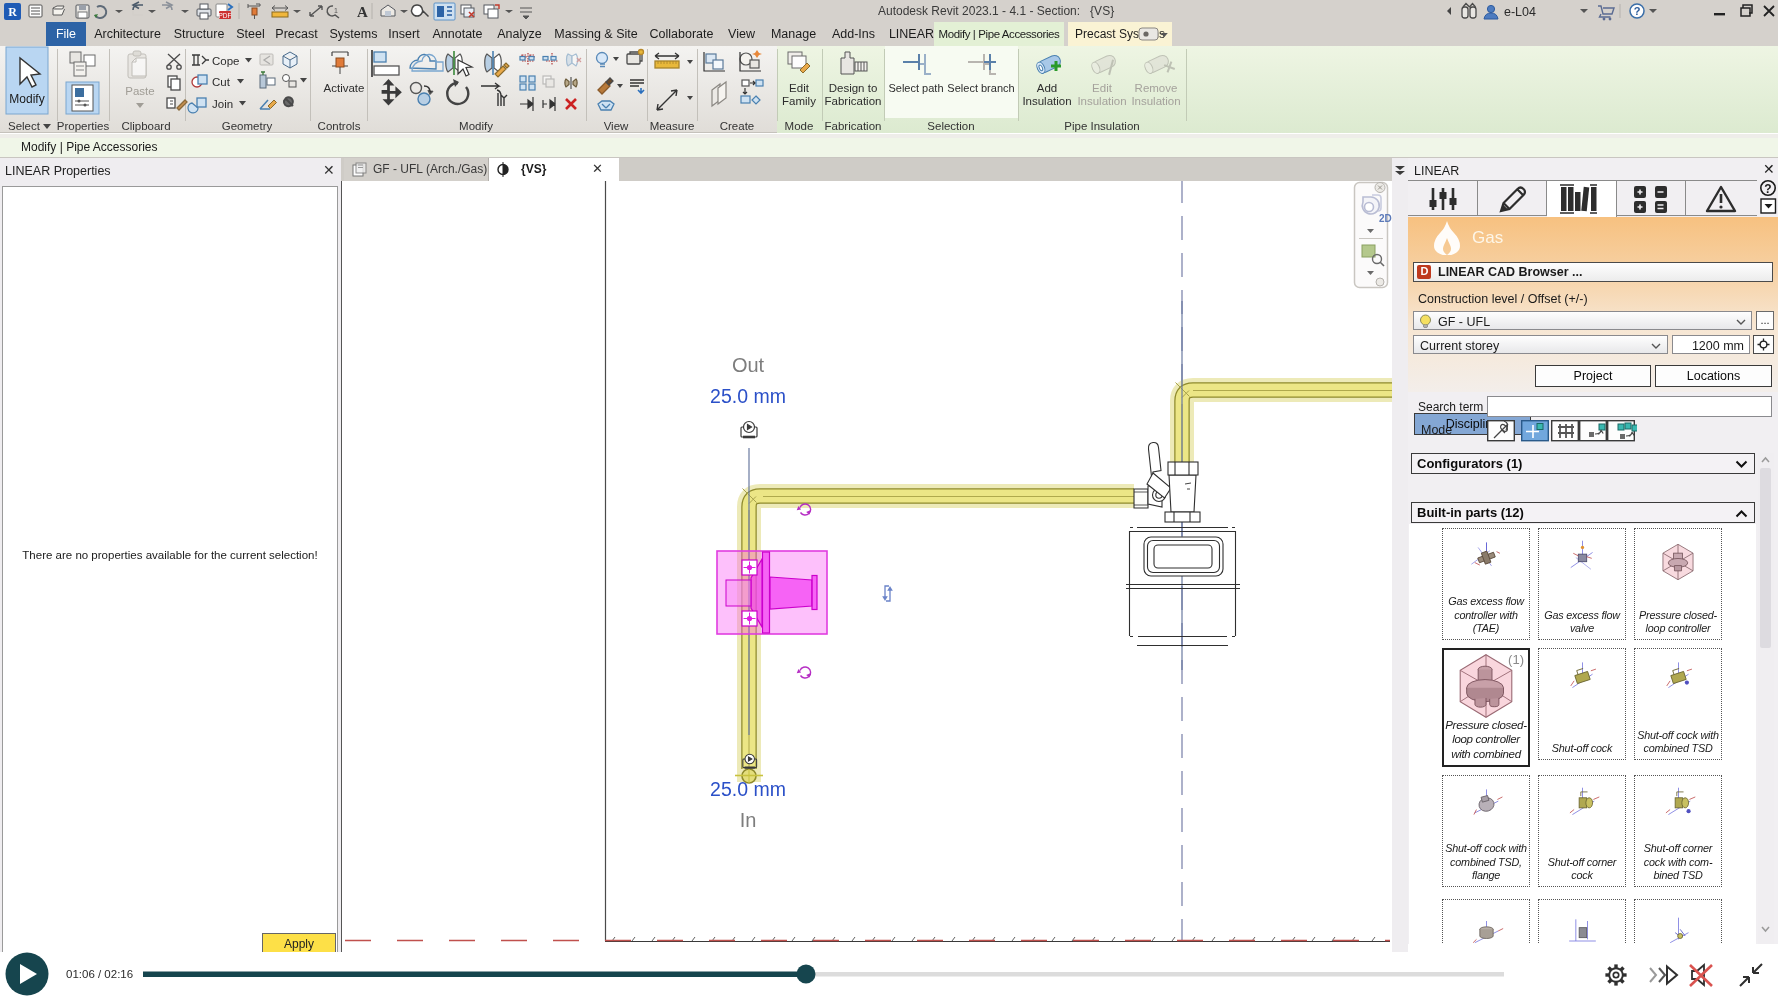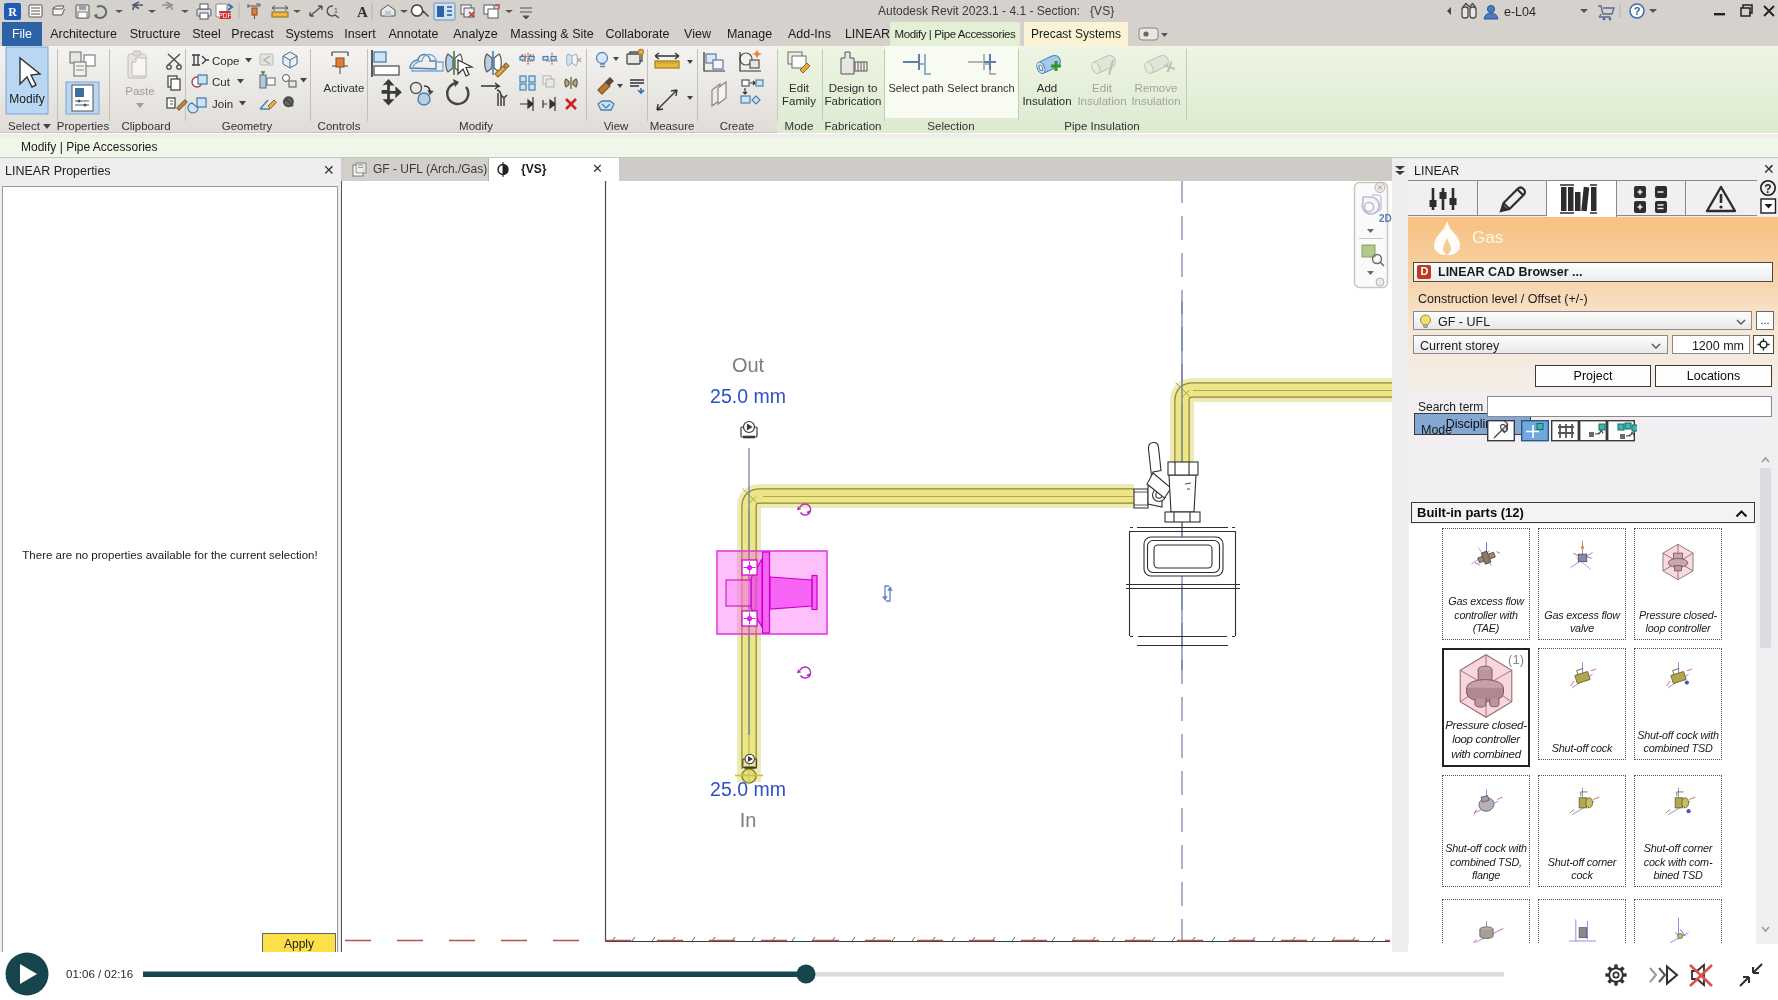--- a/index.html
+++ b/index.html
@@ -4,21 +4,21 @@
 <style>
   * { margin:0; padding:0; box-sizing:border-box; }
   html,body { width:1778px; height:1000px; overflow:hidden; font-family:"Liberation Sans", sans-serif; }
   body { position:relative; background:#fff; }
   .abs { position:absolute; }
   
   #titlebar { left:0; top:0; width:1778px; height:22px; background:#d5d1cc; }
   #titletext { left:878px; top:4px; font-size:12px; color:#3a3a3a; }
   
   #tabrow { left:0; top:22px; width:1778px; height:24px; background:#d5d1cc; }
-  .rtab { position:absolute; top:0; height:24px; line-height:24px; font-size:12.5px; color:#1c1c1c; text-align:center; }
+  .rtab { position:absolute; top:0; height:24px; line-height:24px; font-size:12.5px; color:#1c1c1c; text-align:center;margin-left:44px; }
   
   #ribbon { left:0; top:46px; width:1778px; height:87px; background:linear-gradient(#f4f3f1,#e0ddd8); border-bottom:1px solid #c5c2bc; }
   #ribbongreen { left:777px; top:0; width:1001px; height:87px; background:linear-gradient(#eef5e3,#dcead0); }
   
   #optstrip { left:0; top:134px; width:1778px; height:4px; background:#eeede9; }
   #optbar { left:0; top:138px; width:1778px; height:20px; background:#f0f6e8; border-bottom:1px solid #c9c6c1; }
   
   #mainbg { left:0; top:158px; width:1778px; height:794px; background:#efedf0; }
   
   #lp-head { left:0; top:158px; width:340px; height:28px; background:#efedf0; }
@@ -726,20 +726,26 @@
     <rect x="120.7" y="0.7" width="26.6" height="20" fill="#fdfdfd" stroke="#3a3a3a" stroke-width="1.4"></rect>
     <g>
         <rect x="131" y="4" width="6" height="6" fill="#3ab8b0" stroke="#1a6a66"></rect>
         <rect x="138" y="3" width="6" height="6" fill="#3ab8b0" stroke="#1a6a66"></rect>
         <rect x="145" y="5" width="6" height="6" fill="#3ab8b0" stroke="#1a6a66"></rect>
         <rect x="133" y="14" width="5" height="5" fill="#6a6a6a"></rect>
         <path d="M139 16 q6 0 6 -4 m-2.5 4.5 l2.7 -4 2 3" fill="none" stroke="#444" stroke-width="1.2"></path>
       </g>
   </svg>
 
+  <div style="position:absolute;left:3px;top:295px;width:344px;height:21px;border:1.5px solid #3a3a3a;background:#f4f2f5;">
+    <span style="position:absolute;left:5px;top:2px;font-size:13px;font-weight:bold;color:#0a0a0a;">Configurators (1)</span>
+    <svg style="position:absolute;right:6px;top:6px;" width="13" height="9" viewBox="0 0 13 9">
+        <path d="M1.5 1.5 l5 5 5 -5" fill="none" stroke="#111" stroke-width="2"></path>
+      </svg>
+  </div>
   <div style="position:absolute;left:3px;top:344px;width:344px;height:21px;border:1.5px solid #3a3a3a;background:#f4f2f5;">
     <span style="position:absolute;left:5px;top:2px;font-size:13px;font-weight:bold;color:#0a0a0a;">Built-in parts (12)</span>
     <svg style="position:absolute;right:6px;top:6px;" width="13" height="9" viewBox="0 0 13 9">
         <path d="M1.5 7.5 l5 -5 5 5" fill="none" stroke="#111" stroke-width="2"></path>
       </svg>
   </div>
 
   <div id="parts" style="position:absolute;left:1px;top:366px;width:347px;height:420px;background:#fff;overflow:hidden;">
     <div class="cell" style="left:33px;top:4px;"><svg class="ci" width="47" height="37" viewBox="0 0 56 44">
           <g stroke="#7a7ae0" stroke-width="1">

